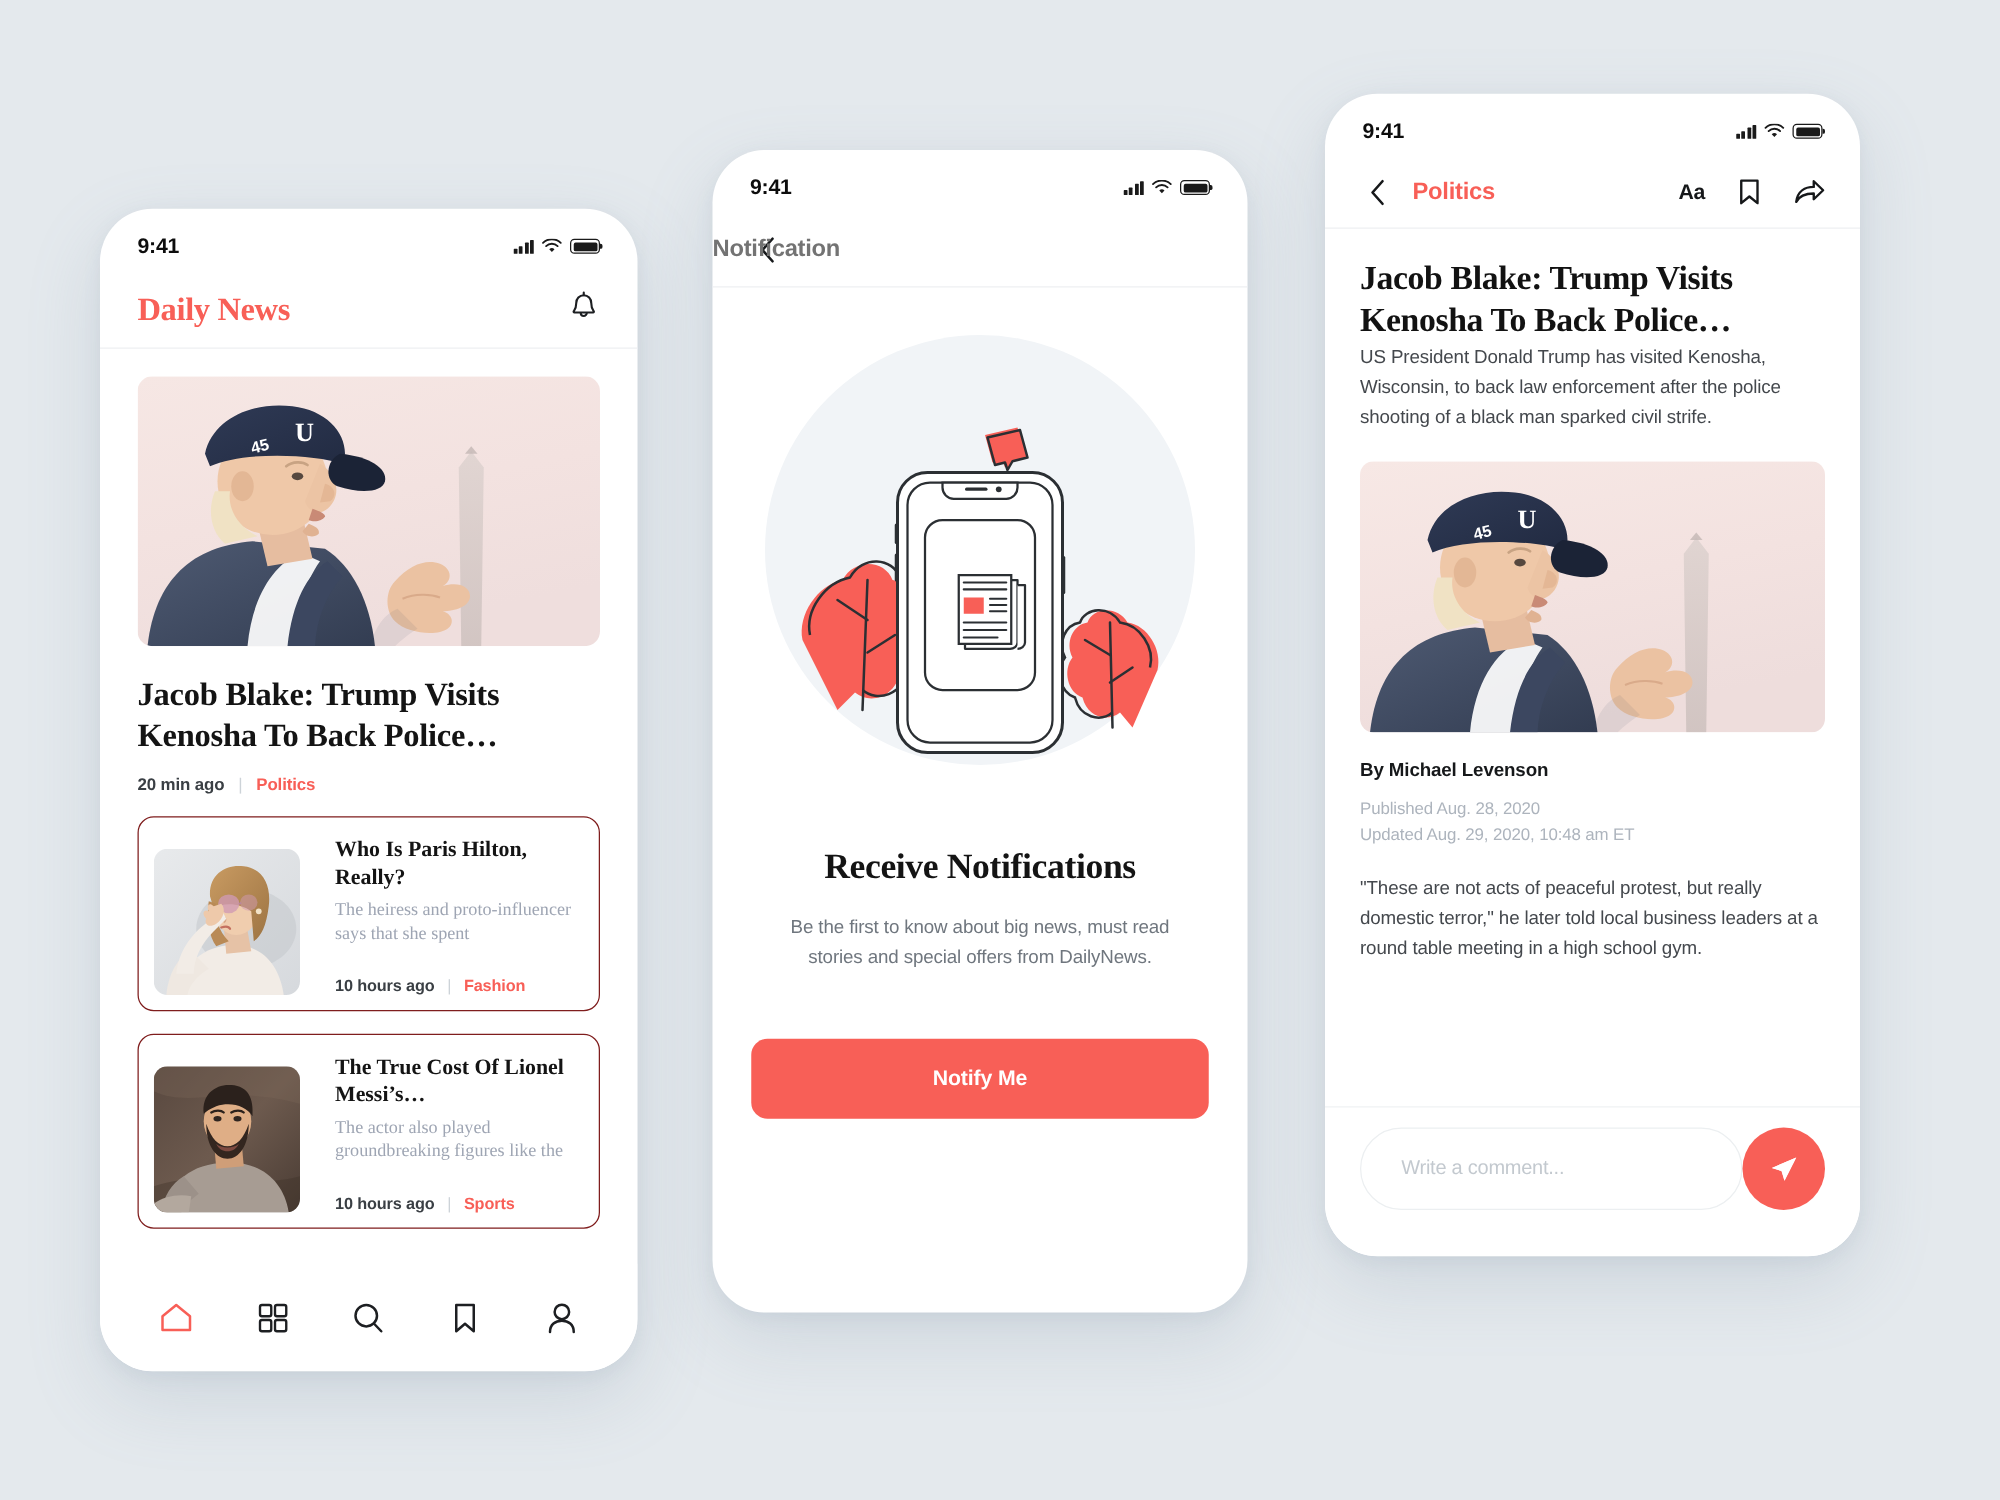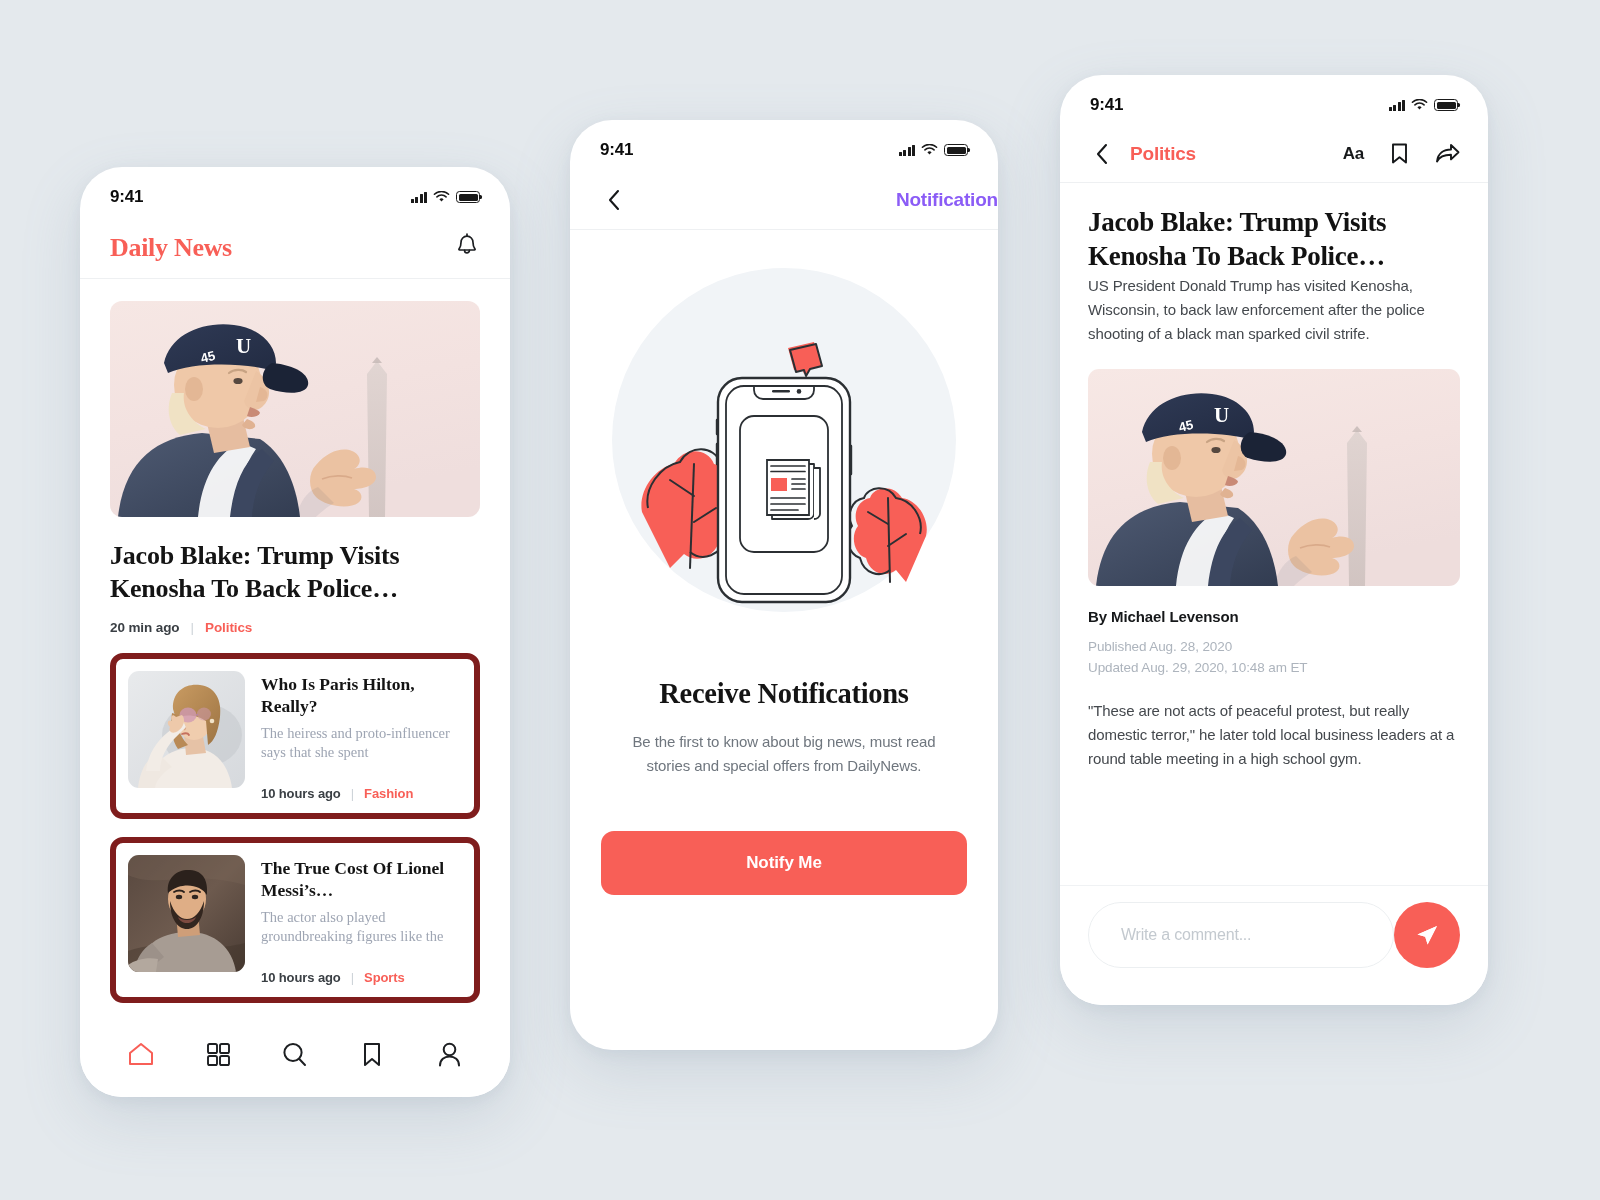--- a/index.html
+++ b/index.html
@@ -113,26 +113,27 @@
     gap: 11px;
     margin-top: 14px;
     font-size: 13.5px;
   }
   .meta-time { color: #3a3f44; font-weight: bold; letter-spacing: -0.1px;}
   .meta-sep { color: #cdd3d8; }
   .meta-cat { color: #f85f57; font-weight: bold; letter-spacing: -0.1px;}
 
   .news-card {
     display: flex;
-    gap: 16px;
-    border: 6px solid #7f1d1d;
+    gap: 28px;
+    border: 1px solid #7f1d1d;
     border-radius: 13px;
     padding: 12px;
     margin-top: 18px;
     background: #fff;
+    align-items: flex-end;
   }
   .news-thumb {
     width: 117px; height: 117px;
     border-radius: 11px;
     flex: 0 0 117px;
     overflow: hidden;
     position: relative;
   }
   .news-text { flex: 1; min-width: 0; padding-top: 2px; }
   .news-title {
@@ -172,22 +173,22 @@
   .navbar {
     height: 60px;
     display: flex;
     align-items: center;
     padding: 0 30px;
     border-bottom: 1px solid #eef0f2;
     position: relative;
   }
   .nav-back { width: 26px; height: 26px; display:flex; align-items:center; justify-content:center; }
   .nav-title-center {
-    position: absolute; left: 0; right: 0; text-align: right;
-    font-size: 19px; font-weight: bold; color: #8b5cf6; letter-spacing: -0.2px;
+    position: absolute; left: 0; right: 0; text-align: left;
+    font-size: 19px; font-weight: bold; color: #737373; letter-spacing: -0.2px;
     pointer-events: none;
   }
 
   .notif-body {
     display: flex;
     flex-direction: column;
     align-items: center;
     padding: 38px 34px 0 34px;
     height: calc(100% - 110px);
   }

